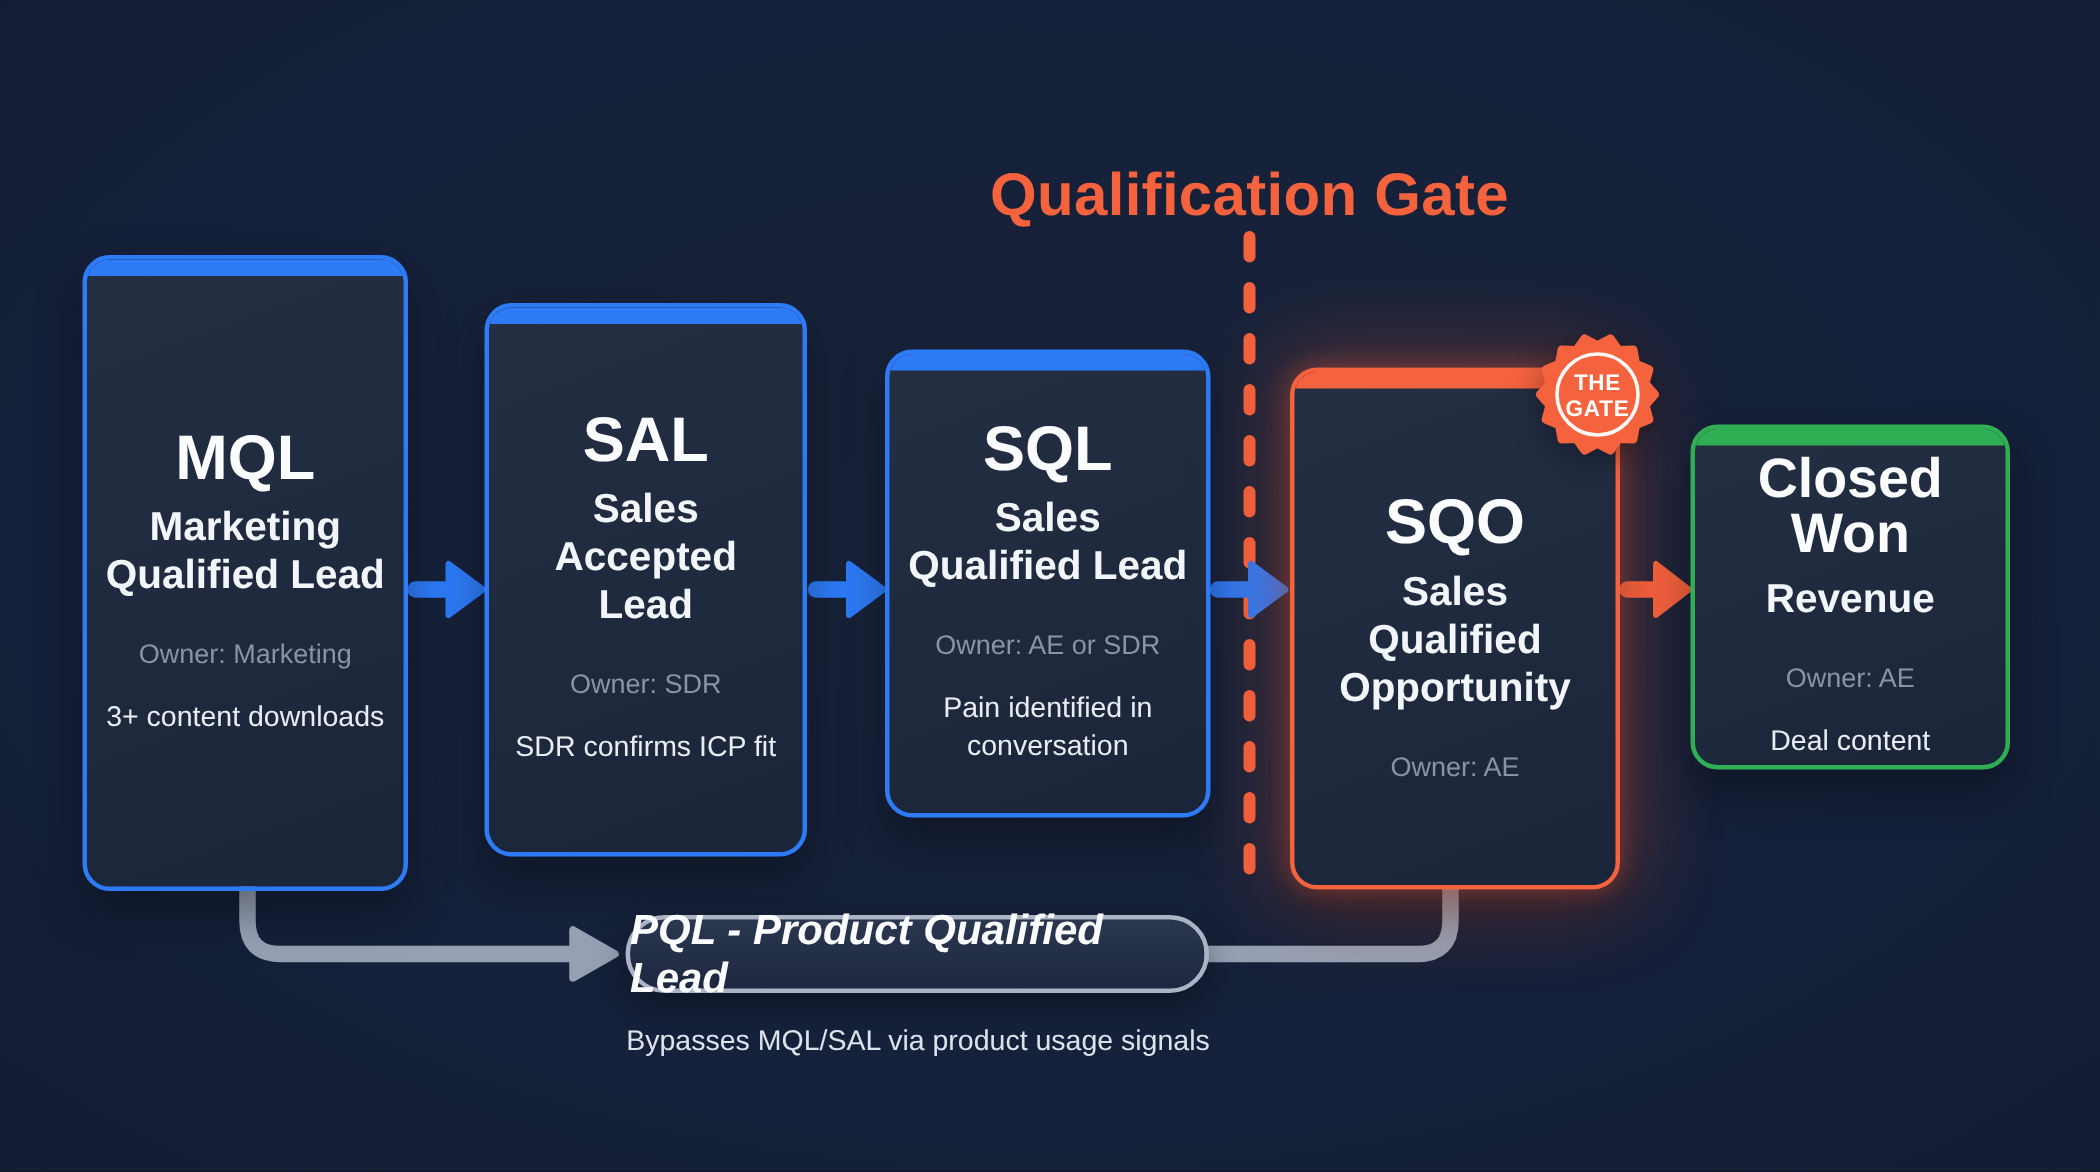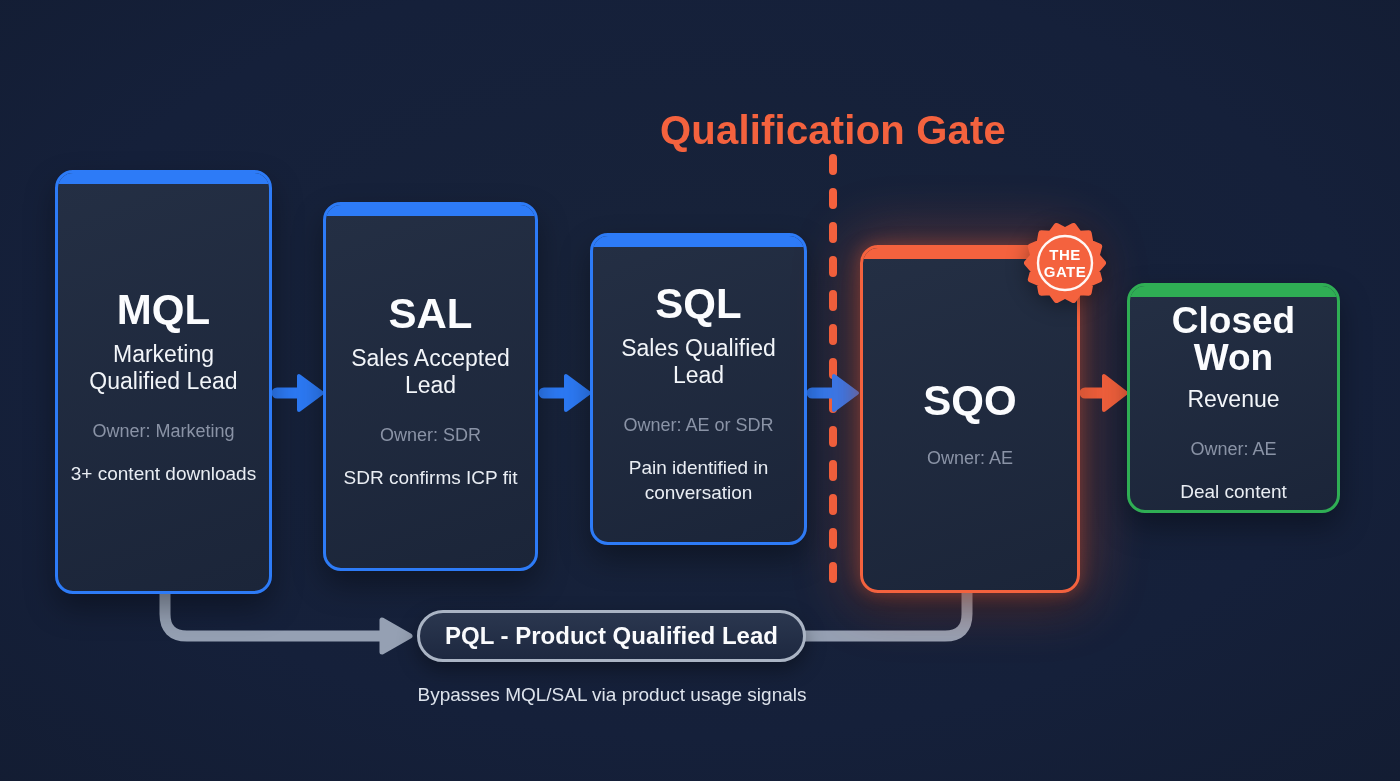--- a/index.html
+++ b/index.html
@@ -27,21 +27,21 @@
     background:linear-gradient(160deg, #242f44 0%, #1b2539 100%);
     box-shadow:0 14px 30px rgba(0,0,0,0.35);
   }
   .stage-card .card-header { flex:none; height:11px; width:100%; }
   .stage-card .card-body {
     flex:1; display:flex; flex-direction:column;
     align-items:center; justify-content:center;
     text-align:center; padding:0 12px;
   }
   .stage-abbr   { font-size:42px; font-weight:700; color:#fbfcfe; line-height:1; }
-  .stage-name   { font-size:23px; font-weight:400; color:#f2f5f9; line-height:1.18; margin-top:10px; }
+  .stage-name   { font-size:27px; font-weight:700; color:#f2f5f9; line-height:1.18; margin-top:10px; }
   .stage-owner  { font-size:18px; font-weight:400; color:#8a93a6; margin-top:26px; }
   .stage-criteria { font-size:19px; font-weight:400; color:#e9edf3; line-height:1.3; margin-top:20px; }
 
   .accent-blue   { border-color:#2d7bf7; }
   .accent-blue   .card-header { background:#2d7bf7; }
   .accent-orange { border-color:#f4623e;
                    box-shadow:0 0 55px 12px rgba(244,98,62,0.28), 0 0 16px 2px rgba(244,98,62,0.30), 0 14px 30px rgba(0,0,0,0.35); }
   .accent-orange .card-header { background:#f4623e; }
   .accent-green  { border-color:#2fae54; }
   .accent-green  .card-header { background:#2fae54; }
@@ -53,21 +53,21 @@
   .card-cw  { left:1127px;top:283px; width:213px; height:230px; }
   .card-cw .stage-abbr { font-size:37px; }
 
   .pql-pill {
     position:absolute; left:417px; top:610px; width:389px; height:52px;
     z-index:2; border:3px solid #aab4c4; border-radius:26px;
     background:linear-gradient(#2b374f 0%, #1d2840 100%);
     display:flex; align-items:center; justify-content:center;
     box-shadow:0 8px 20px rgba(0,0,0,0.35);
   }
-  .pql-label { font-size:24px; font-weight:700; color:#fafbfd; }
+  .pql-label { font-size:28px; font-weight:700; color:#fafbfd;font-style:italic; }
   .pql-caption {
     position:absolute; left:367px; top:674px; width:490px; z-index:2;
     text-align:center; font-size:19px; color:#dde3ec;margin-top:10px;
   }
 
   .gate-badge { position:absolute; left:1017px; top:215px; width:96px; height:96px; z-index:4;
                 filter:drop-shadow(0 4px 10px rgba(0,0,0,0.35)); }
   .badge-text { font-size:15px; font-weight:700; fill:#ffffff; letter-spacing:0.5px;
                 text-anchor:middle; font-family:"Liberation Sans", sans-serif; }
 </style>
@@ -138,20 +138,21 @@
       <div class="stage-name">Sales Qualified Lead</div>
       <div class="stage-owner">Owner: AE or SDR</div>
       <div class="stage-criteria">Pain identified in conversation</div>
     </div>
   </div>
 
   <div class="stage-card accent-orange card-sqo">
     <div class="card-header"></div>
     <div class="card-body">
       <div class="stage-abbr">SQO</div>
+      <div class="stage-name">Sales Qualified Opportunity</div>
       <div class="stage-owner">Owner: AE</div>
     </div>
   </div>
 
   <div class="stage-card accent-green card-cw">
     <div class="card-header"></div>
     <div class="card-body">
       <div class="stage-abbr">Closed Won</div>
       <div class="stage-name">Revenue</div>
       <div class="stage-owner">Owner: AE</div>

